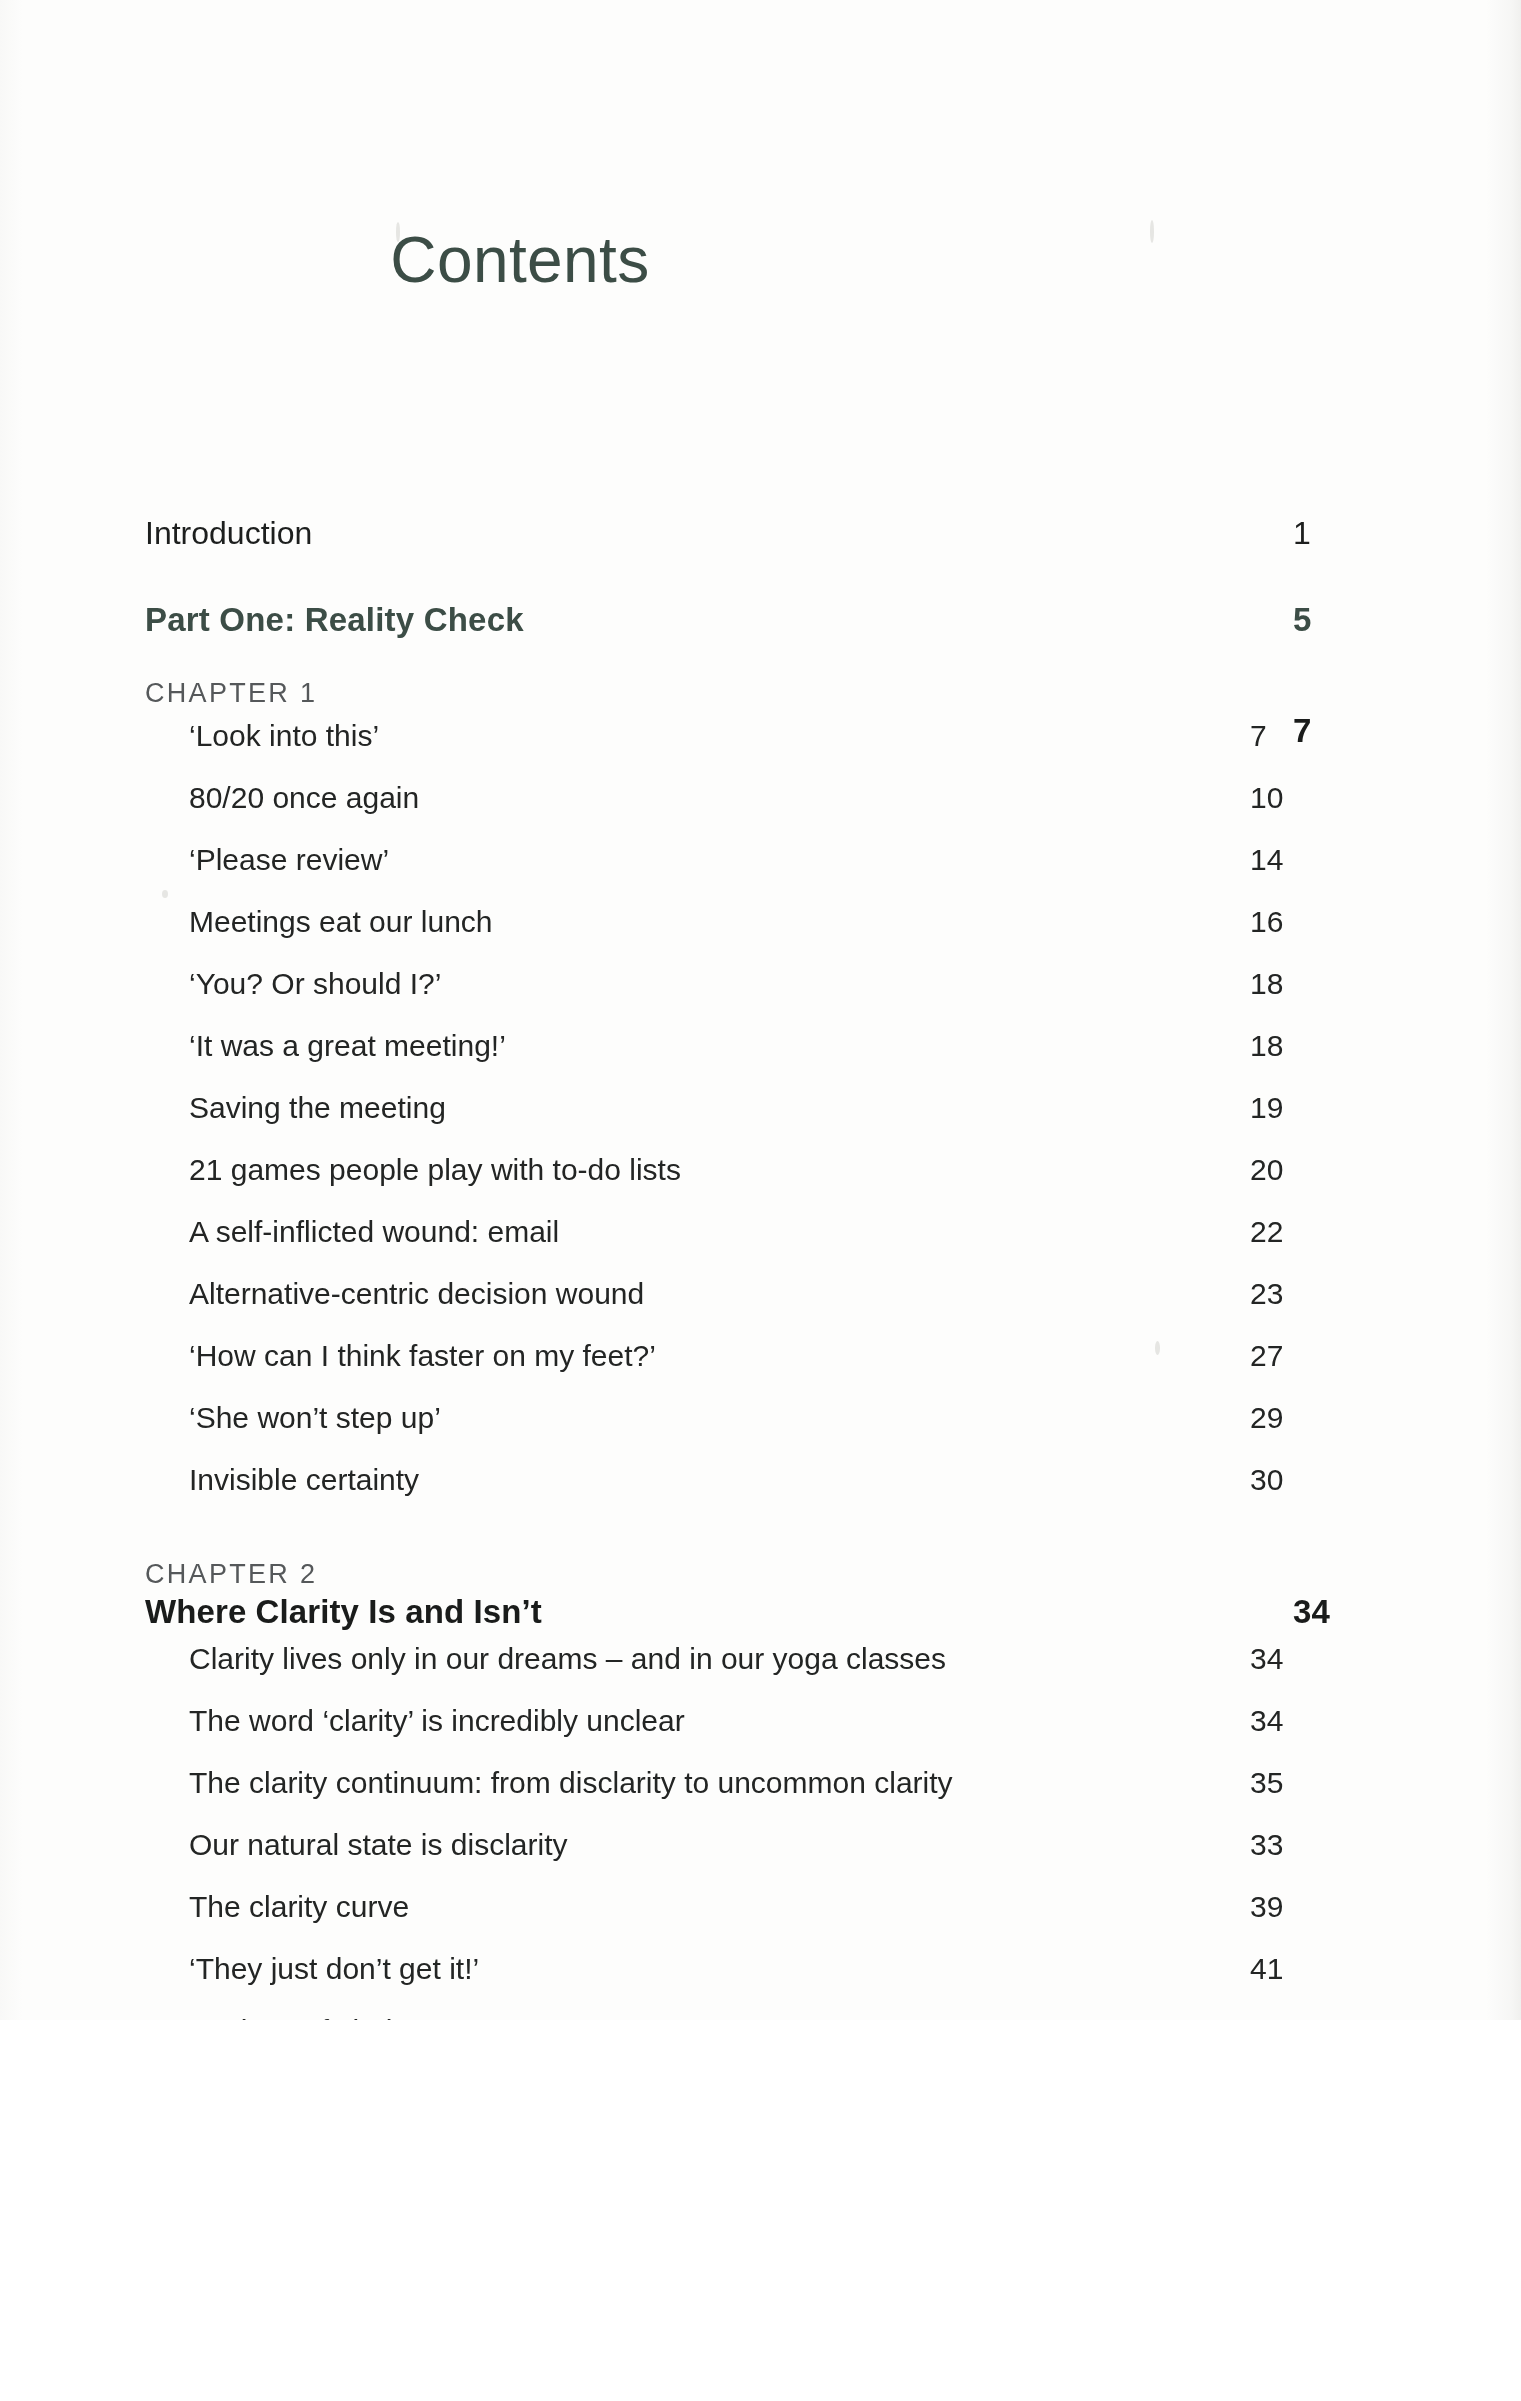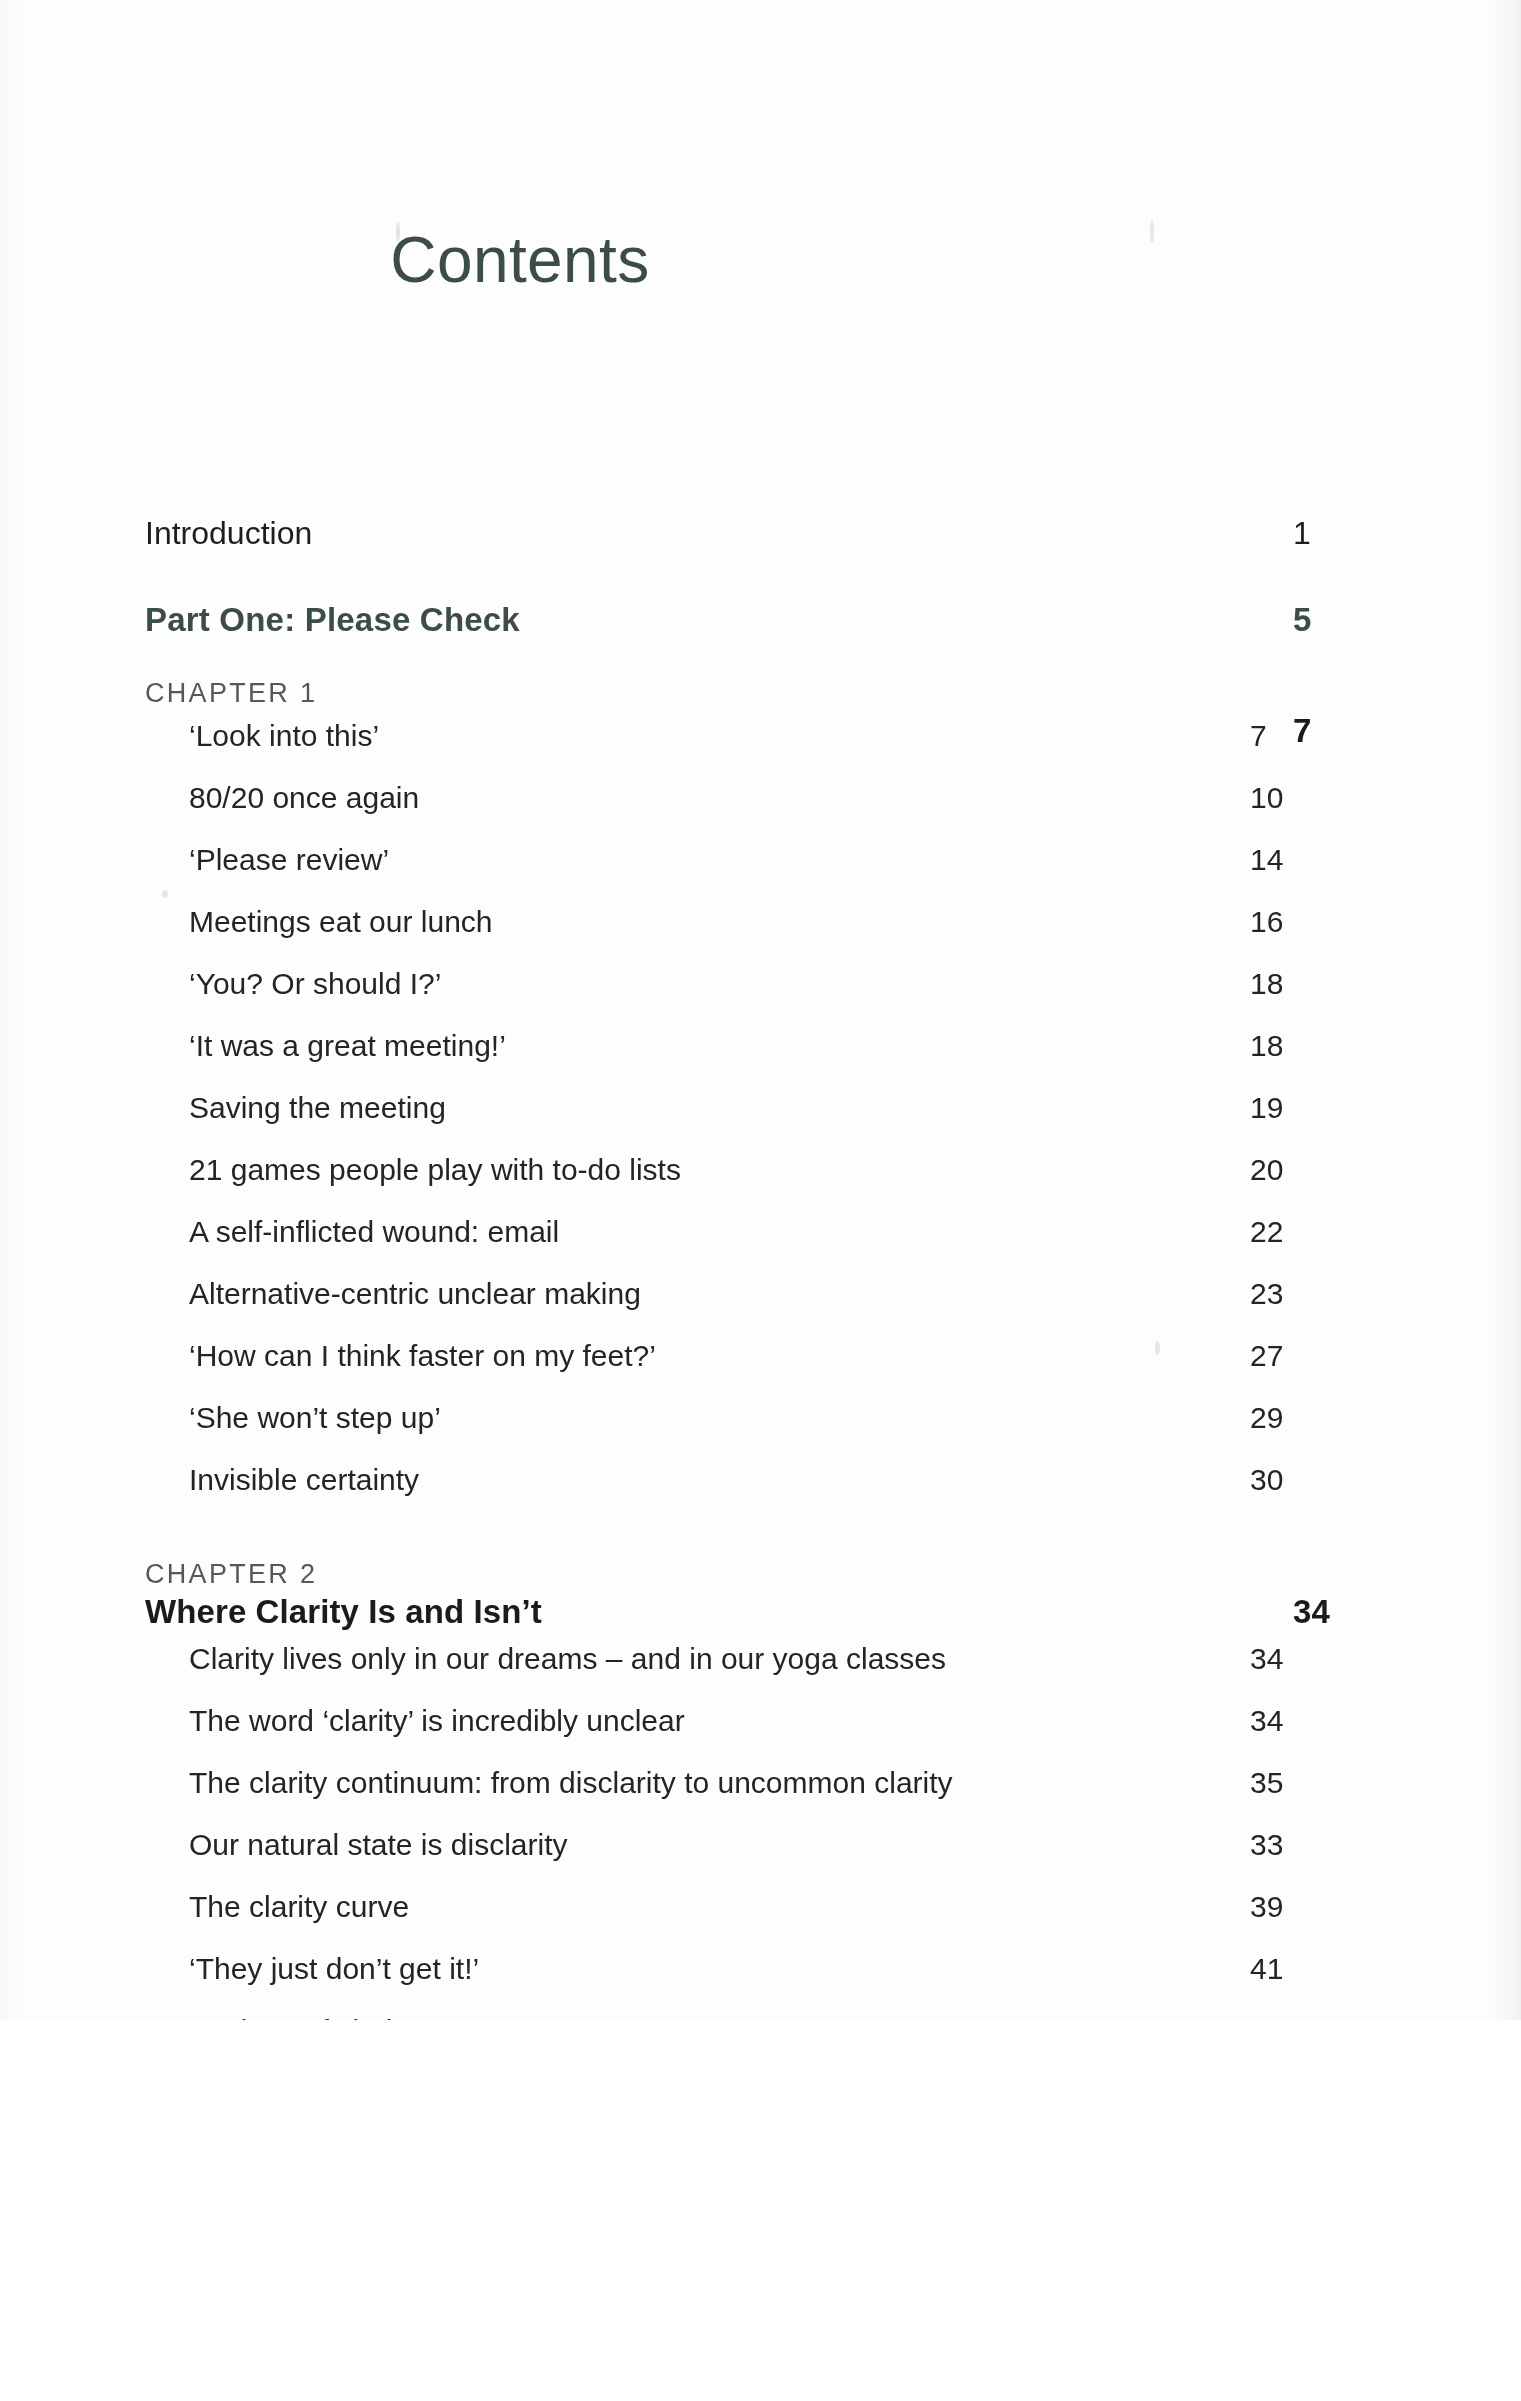--- a/index.html
+++ b/index.html
@@ -179,21 +179,21 @@
   <div class="toc-body">
 
     <div class="row lvl-front">
       <span class="label">Introduction</span>
       <span class="pageno">1</span>
     </div>
 
     <div class="gap-xl"></div>
 
     <div class="row lvl-part">
-      <span class="label">Part One: Please Check</span>
+      <span class="label">Part One: Reality Check</span>
       <span class="pageno">5</span>
     </div>
 
     <div class="gap-lg"></div>
 
     <div class="row lvl-eyebrow">
       <span class="label">CHAPTER 1</span>
     </div>
 
     <div class="row lvl-chapter">
@@ -231,21 +231,21 @@
       </div>
       <div class="row lvl-section">
         <span class="label">21 games people play with to-do lists</span>
         <span class="pageno">20</span>
       </div>
       <div class="row lvl-section">
         <span class="label">A self-inflicted wound: email</span>
         <span class="pageno">22</span>
       </div>
       <div class="row lvl-section">
-        <span class="label">Alternative-centric unclear making</span>
+        <span class="label">Alternative-centric decision wound</span>
         <span class="pageno">23</span>
       </div>
       <div class="row lvl-section">
         <span class="label">‘How can I think faster on my feet?’</span>
         <span class="pageno">27</span>
       </div>
       <div class="row lvl-section">
         <span class="label">‘She won’t step up’</span>
         <span class="pageno">29</span>
       </div>

